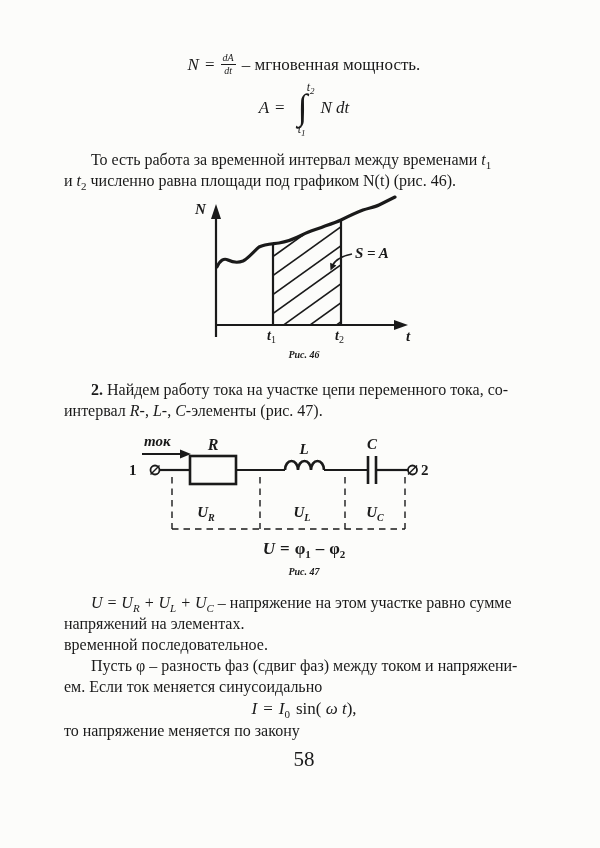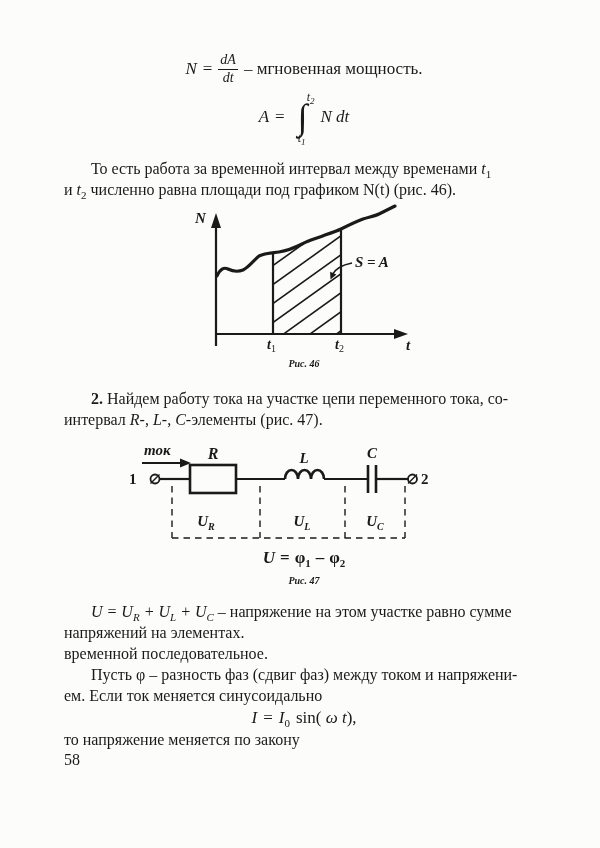--- a/index.html
+++ b/index.html
@@ -10,41 +10,41 @@
     position:relative;overflow:hidden;
   }
   .line{display:block;line-height:21px;}
   .indent{text-indent:27px;}
   i,.it{font-style:italic;}
   b,.bold{font-weight:bold;}
   sub{font-size:11px;line-height:0;}
   .pair{white-space:nowrap;}
   .formula-line{display:flex;justify-content:center;align-items:center;gap:6px;font-size:17px;}
   .f-power{margin-top:2px;}
-  .frac{display:inline-flex;flex-direction:column;align-items:center;font-size:14px;line-height:1.2;font-style:italic;}
+  .frac{display:inline-flex;flex-direction:column;align-items:center;font-size:10px;line-height:1.2;font-style:italic;}
   .frac .num{border-bottom:1.3px solid #1a1a1a;padding:0 2px;}
   .f-int{margin-top:4px;}
   .int-col{display:inline-flex;flex-direction:column;align-items:center;line-height:1;}
   .int-lim{font-size:12px;font-style:italic;}
   .int-lim sub{font-size:9px;}
   .int-upper{margin-left:16px;margin-bottom:-1px;}
   .int-lower{margin-left:-2px;margin-top:-1px;}
   .int-sign{font-size:36px;line-height:0.88;}
   .para{margin:0;}
   .p1{margin-top:14px;}
   .p2{margin-top:14px;}
   .p3{margin-top:10px;}
   .fig{display:flex;justify-content:center;}
   .fig46{margin-top:4px;}
   .fig47{margin-top:6px;}
   .caption{text-align:center;font-weight:bold;font-style:italic;font-size:10px;line-height:20px;}
   .c47{margin-top:3px;}
   .f-pot{font-weight:bold;margin-top:2px;gap:5px;}
   .f-cur{margin:2px 0 1px;}
-  .pnum{text-align:left;font-size:16px;line-height:20px;}
+  .pnum{text-align:center;margin-top:8px;font-size:21px;line-height:20px;}
   svg{display:block;}
   svg text{font-family:"Liberation Serif","DejaVu Serif",serif;fill:#1a1a1a;}
   .svg-var{font-style:italic;font-weight:bold;font-size:15px;}
   .svg-var-sm{font-style:italic;font-weight:bold;font-size:14px;}
   .svg-sub{font-size:10px;}
   .svg-num{font-weight:bold;font-size:15px;font-style:normal;}
   .stroke{stroke:#1a1a1a;fill:none;}
 </style>
 </head>
 <body>

